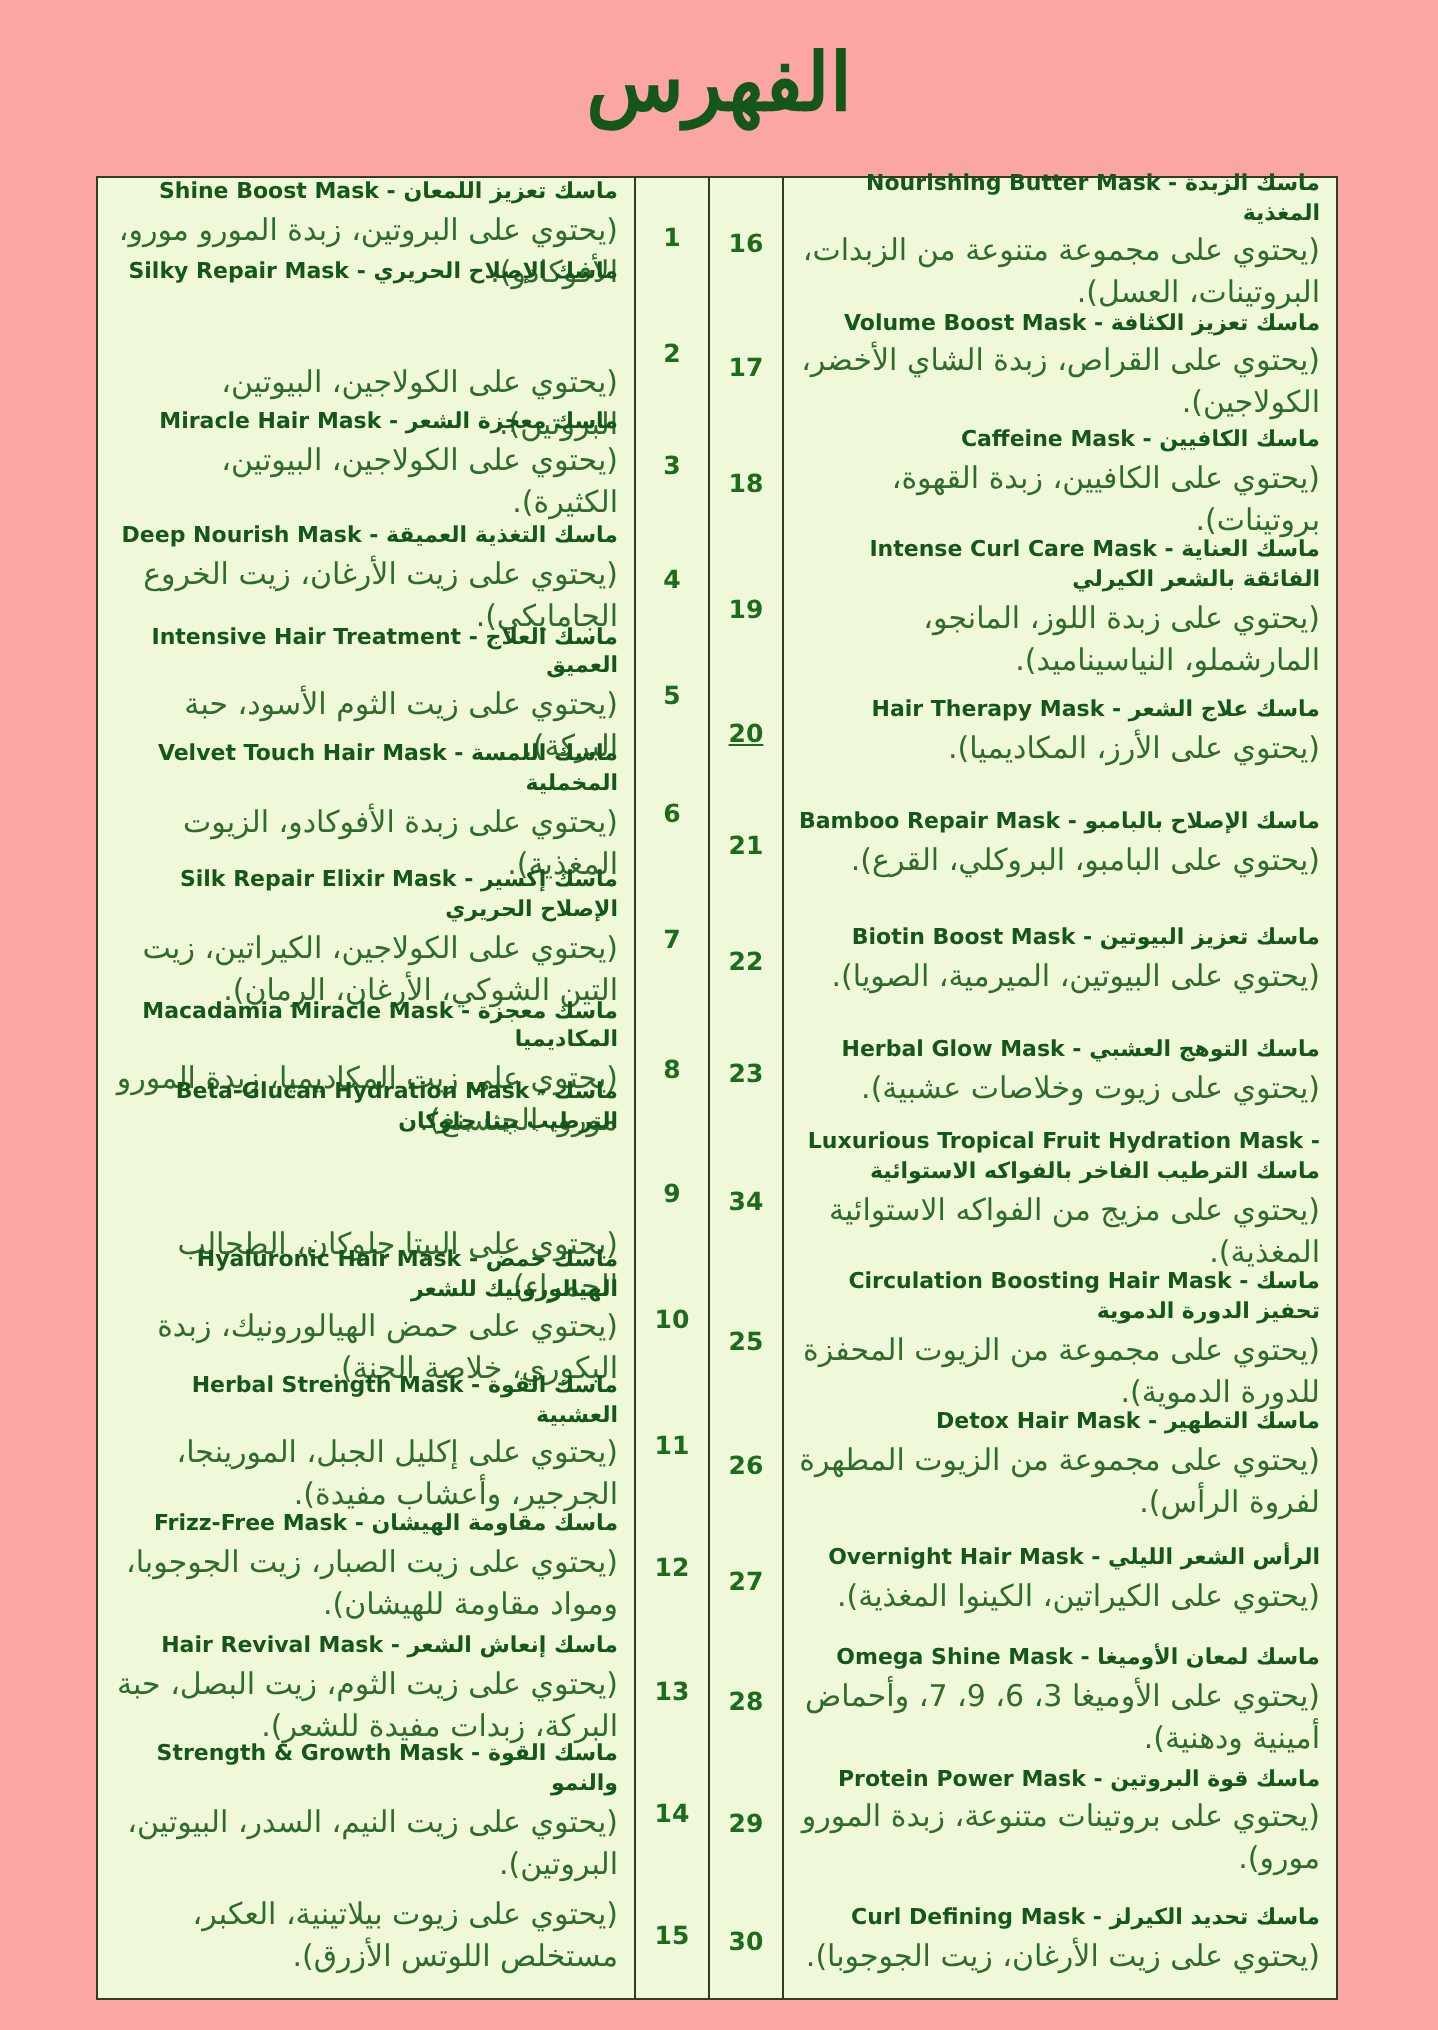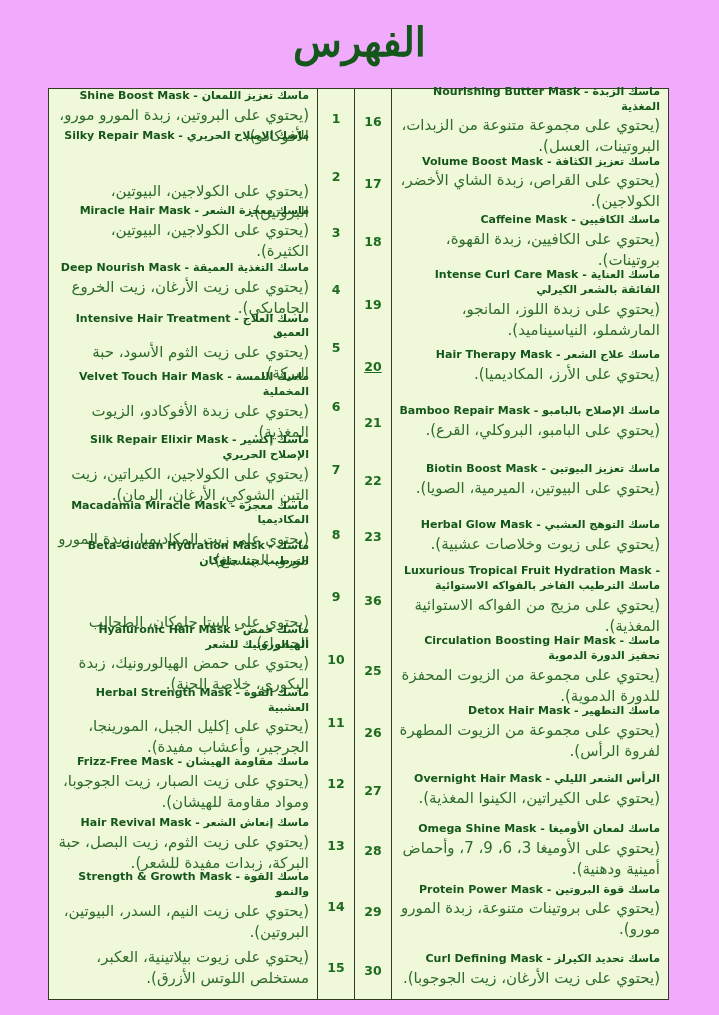--- a/index.html
+++ b/index.html
@@ -13,21 +13,21 @@
     background: #f3fae2;
     font-family: "DejaVu Sans", "Liberation Sans", sans-serif;
     overflow: hidden;
     position: relative;
   }
 
   .page {
     width: 719px;
     height: 1015px;
     position: relative;
-    background: #f0abfc;
+    background: #fca5a5;
   }
 
   
   .title-wrap {
     position: absolute;
     top: 0;
     left: 0;
     width: 719px;
     height: 84px;
     display: flex;
@@ -143,21 +143,21 @@
     <div class="half half-right">
       <div class="num-col">
           <div class="num-cell" style="height: 7.06487%;">16</div>
           <div class="num-cell" style="height: 6.6474%;">17</div>
           <div class="num-cell" style="height: 6.19782%;">18</div>
           <div class="num-cell" style="height: 7.61079%;">19</div>
           <div class="num-cell" style="height: 5.9088%; text-decoration: underline;">20</div>
           <div class="num-cell" style="height: 6.39049%;">21</div>
           <div class="num-cell" style="height: 6.35838%;">22</div>
           <div class="num-cell" style="height: 6.03725%;">23</div>
-          <div class="num-cell" style="height: 7.96403%;">36</div>
+          <div class="num-cell" style="height: 7.96403%;">34</div>
           <div class="num-cell" style="height: 7.386%;">25</div>
           <div class="num-cell" style="height: 6.39049%;">26</div>
           <div class="num-cell" style="height: 6.35838%;">27</div>
           <div class="num-cell" style="height: 6.80796%;">28</div>
           <div class="num-cell" style="height: 6.55106%;">29</div>
           <div class="num-cell" style="height: 6.32627%;">30</div>
         </div>
       <div class="content-col">
           <div class="entry-cell" style="height: 7.06487%;">
             <div class="entry-title">Nourishing Butter Mask - ماسك الزبدة المغذية</div>

